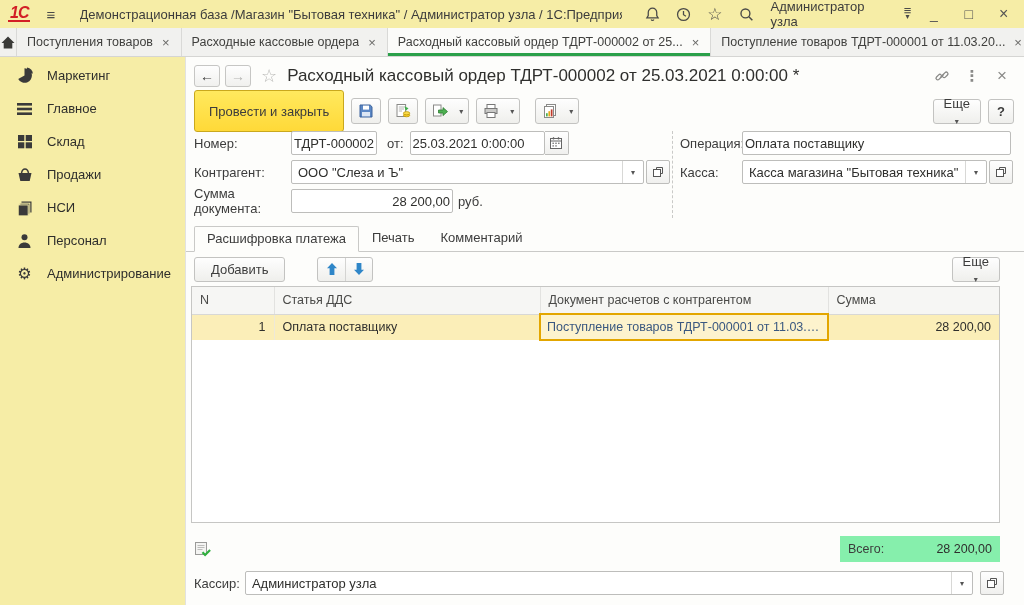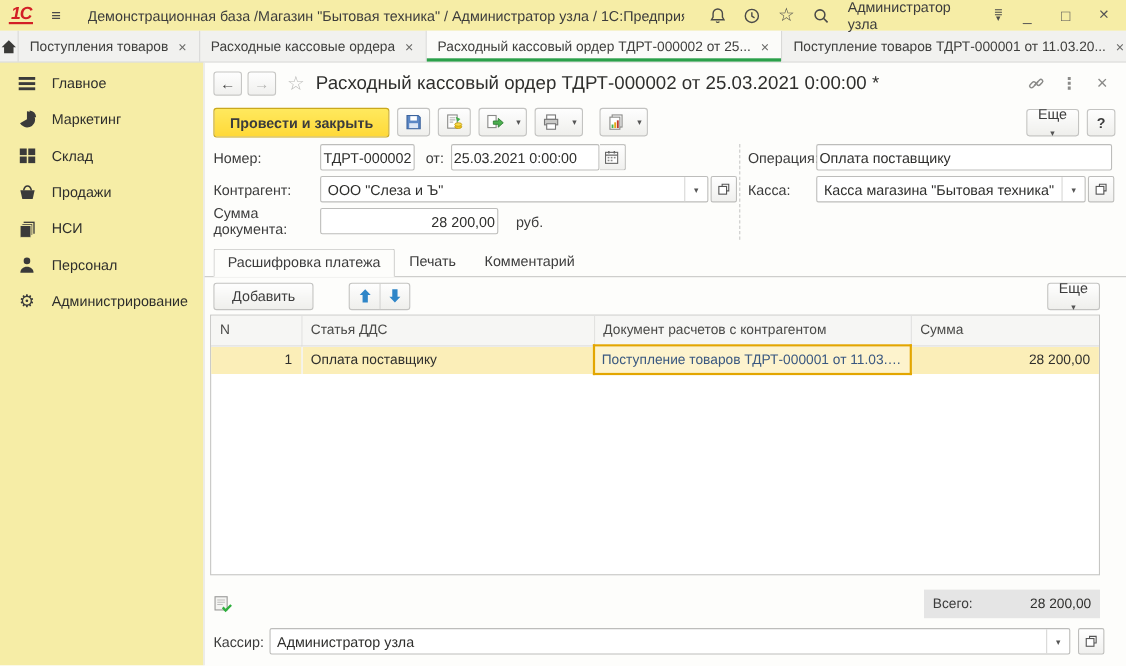--- a/index.html
+++ b/index.html
@@ -39,21 +39,21 @@
   .doc-head { height:38px; display:flex; align-items:center; padding:0 10px 0 8px; gap:6px; }
   .nav-btn { width:26px; height:22px; border:1px solid #c6c6c4; border-radius:3px; background:linear-gradient(#fefefe,#f0f0ee); display:flex; align-items:center; justify-content:center; font-size:14px; cursor:pointer; }
   .nav-btn.fwd { color:#b5b5b3; margin-left:-1px; }
   .doc-star { color:#b9b9b7; font-size:18px; margin:0 4px; cursor:pointer; }
   .doc-title { font-size:17px; color:#2f2f2d; white-space:nowrap; overflow:hidden; text-overflow:ellipsis; flex:1; }
   .doc-head .hicon { width:24px; height:22px; display:flex; align-items:center; justify-content:center; color:#8a8a88; cursor:pointer; font-size:15px; }
 
   
   .toolbar { height:32px; display:flex; align-items:center; padding:0 10px 0 8px; gap:7px; }
   .btn { height:25px; border:1px solid #c3c3c1; border-radius:3px; background:linear-gradient(#fefefe,#efefec); display:inline-flex; align-items:center; justify-content:center; padding:0 10px; font-size:13px; color:#3c3c3c; cursor:pointer; }
-  .btn-primary { background:linear-gradient(#ffe95e,#ffd938); border:1px solid #c9a81d; font-weight:bold; height:27px; padding:0 14px; }
+  .btn-primary { background:linear-gradient(#ffe95e,#ffd938); border:1px solid #c9a81d; font-weight:normal; height:42px; padding:0 14px; }
   .ibtn { height:26px; border:1px solid #c3c3c1; border-radius:3px; background:linear-gradient(#fefefe,#efefec); display:inline-flex; align-items:center; cursor:pointer; }
   .ibtn .seg { width:28px; height:100%; display:flex; align-items:center; justify-content:center; }
   .ibtn .arrow { width:14px; height:100%; display:flex; align-items:center; justify-content:center; font-size:8px; color:#555; }
   .toolbar .spacer, .cmdbar .spacer { flex:1; }
   .more-btn { gap:6px;flex-direction:column; }
   .more-btn .ar { font-size:8px; color:#555; }
   .help-btn { width:26px; padding:0; font-weight:bold; }
 
   
   .fields { display:flex; padding:4px 0 6px 8px; }
@@ -85,21 +85,21 @@
   .grid { width:100%; border-collapse:collapse; table-layout:fixed; }
   .grid th { height:27px; font-weight:normal; text-align:left; font-size:12.5px; color:#4a4a48; background:#f6f6f4; border-bottom:1px solid #d8d8d6; border-right:1px solid #e2e2e0; padding:0 8px; }
   .grid th:last-child { border-right:none; }
   .grid td { height:26px; font-size:12.5px; color:#2f2f2d; border-right:1px solid #eee9d8; padding:0 8px; background:#fbeeb8; white-space:nowrap; overflow:hidden; text-overflow:ellipsis; }
   .grid td:last-child { border-right:none; }
   .grid td.num { text-align:right; }
   .grid td.sel { border:2px solid #e3a600; background:#fdf3cd; color:#3a5880; padding:0 6px; }
 
   
   .foot { display:flex; align-items:center; padding:12px 24px 0 8px; height:40px; }
-  .total-box { margin-left:auto; background:#e5e5e5; height:26px; display:flex; align-items:center; width:160px; padding:0 8px; }
+  .total-box { margin-left:auto; background:#86efac; height:26px; display:flex; align-items:center; width:160px; padding:0 8px; }
   .total-box .tl { font-size:12.5px; color:#3c3c3c; }
   .total-box .tv { flex:1; text-align:right; font-size:12.5px; color:#2f2f2d; }
 
   .cashier { margin-top:auto; display:flex; align-items:center; gap:5px; padding:6px 20px 10px 8px; }
   .cashier .combo { flex:1; }
 
   svg { display:block; }
 </style>
 </head>
 <body>
@@ -163,38 +163,38 @@
     <span class="x">×</span>
   </div>
 
 </div>
 
 <div class="app">
 
   <div class="sidebar">
     <div class="side-item">
       <span class="ic">
+        <svg width="17" height="17" viewBox="0 0 17 17">
+            <path d="M8.5 8.5V1.2A7.3 7.3 0 1 1 2.2 12z" fill="#3a3a3a"></path>
+            <path d="M10 7V0.9A7 7 0 0 1 15.9 7z" fill="#3a3a3a" transform="translate(1,-0.5)"></path>
+          </svg>
+      </span>
+      <span>Маркетинг</span>
+    </div>
+    <div class="side-item">
+      <span class="ic">
         <svg width="17" height="14" viewBox="0 0 17 14">
             <g fill="#3a3a3a">
               <rect x="1" y="1" width="15" height="2.6"></rect>
               <rect x="1" y="5.7" width="15" height="2.6"></rect>
               <rect x="1" y="10.4" width="15" height="2.6"></rect>
             </g>
           </svg>
       </span>
       <span>Главное</span>
-    </div>
-    <div class="side-item">
-      <span class="ic">
-        <svg width="17" height="17" viewBox="0 0 17 17">
-            <path d="M8.5 8.5V1.2A7.3 7.3 0 1 1 2.2 12z" fill="#3a3a3a"></path>
-            <path d="M10 7V0.9A7 7 0 0 1 15.9 7z" fill="#3a3a3a" transform="translate(1,-0.5)"></path>
-          </svg>
-      </span>
-      <span>Маркетинг</span>
     </div>
     <div class="side-item">
       <span class="ic">
         <svg width="16" height="15" viewBox="0 0 16 15">
             <g fill="#3a3a3a">
               <rect x="1" y="1" width="6.3" height="6"></rect>
               <rect x="8.7" y="1" width="6.3" height="6"></rect>
               <rect x="1" y="8.3" width="6.3" height="6"></rect>
               <rect x="8.7" y="8.3" width="6.3" height="6"></rect>
             </g>
@@ -353,21 +353,21 @@
           <span class="sq-btn">
             <svg width="12" height="12" viewBox="0 0 12 12">
                 <rect x="1.5" y="3.5" width="7" height="7" fill="#fff" stroke="#555"></rect>
                 <path d="M4.5 3.5v-2h6v6h-2" fill="none" stroke="#555"></path>
               </svg>
           </span>
         </div>
         <div class="frow">
           <span class="flabel c1">Сумма документа:</span>
           <div class="input" style="width:162px;justify-content:flex-end;">28 200,00</div>
-          <span class="flabel" style="margin-left:16px;">руб.</span>
+          <span class="flabel" style="margin-left:5px;">руб.</span>
         </div>
       </div>
       <div class="f-right">
         <div class="frow">
           <span class="flabel c1">Операция:</span>
           <div class="input" style="flex:1;margin-right:13px;">Оплата поставщику</div>
         </div>
         <div class="frow">
           <span class="flabel c1">Касса:</span>
           <div class="combo" style="width:245px;">

